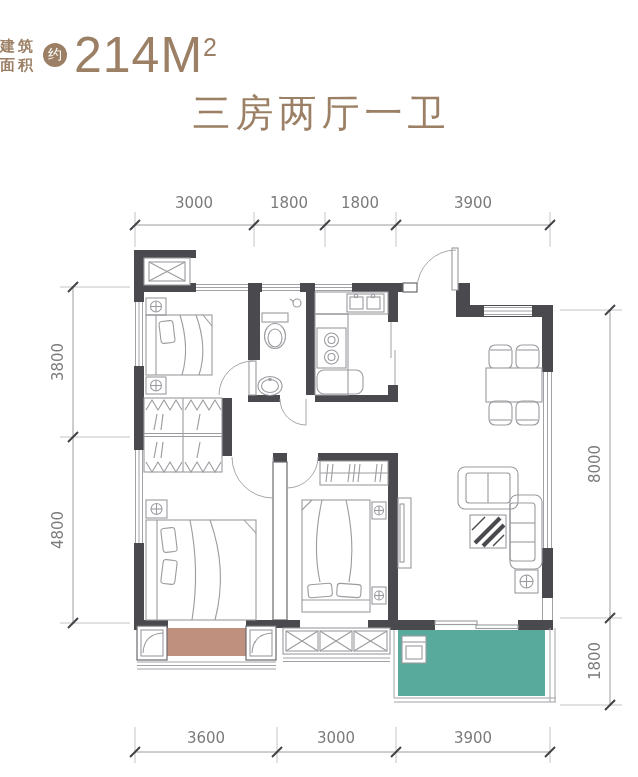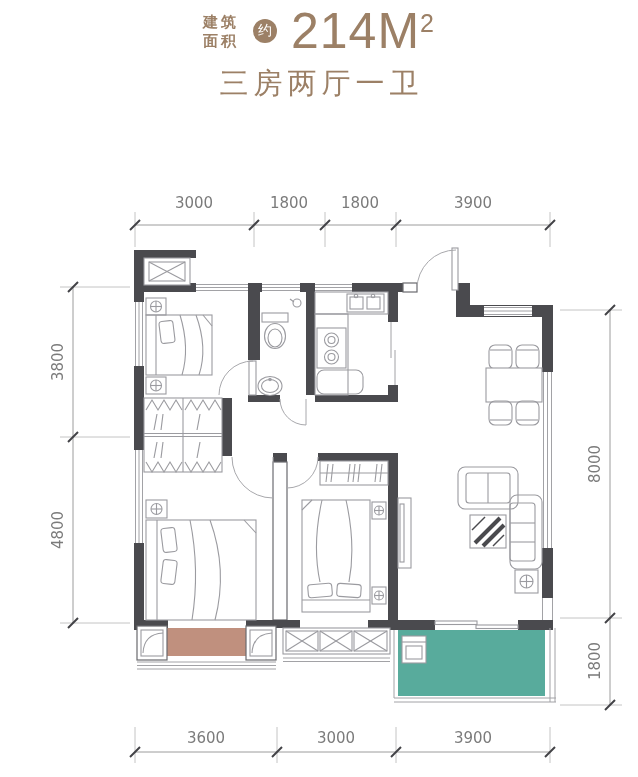--- a/index.html
+++ b/index.html
@@ -7,28 +7,28 @@
     --wall:#4a4a4e;
     --balcony:#58ab9c;
     --bay-window:#c0907e;
     --dim-text:#7b7b7b;
     --furniture-line:#9b9ba0;
   }
   html,body{margin:0;padding:0;background:#fff;}
   .stage{position:relative;width:638px;height:777px;background:#fff;overflow:hidden;
          font-family:"Liberation Sans","DejaVu Sans",sans-serif;}
   .header{position:absolute;top:6px;left:0;width:100%;text-align:center;color:var(--accent);z-index:2;}
-  .area-line{display:flex;justify-content:center;align-items:center;gap:14px;}
+  .area-line{display:flex;align-items:center;gap:7px;margin-top:24px;}
   .area-label{display:flex;flex-direction:column;font-size:15px;font-weight:bold;
               letter-spacing:3px;line-height:1.3;text-align:left;}
   .approx-badge{width:24px;height:24px;border-radius:50%;background:var(--accent);color:#fff;
                 font-size:14px;display:flex;align-items:center;justify-content:center;flex:0 0 auto;}
   .area-value{font-size:50px;letter-spacing:1px;line-height:1;}
   .area-sup{font-size:25px;position:relative;top:-16px;}
-  .subtitle{font-size:29px;letter-spacing:5px;margin-top:8px;padding-left:5px;}
+  .subtitle{font-size:38px;letter-spacing:5px;margin-top:8px;padding-left:5px;}
   svg{position:absolute;left:0;top:0;}
   .wall{fill:var(--wall);stroke:none;}
   .wall-light{fill:#fff;stroke:#6a6a6e;stroke-width:1.2;}
   .win{fill:#fff;stroke:none;}
   .win-line{stroke:#a2a2a6;stroke-width:1;fill:none;}
   .furn{fill:none;stroke:var(--furniture-line);stroke-width:1.1;}
   .furn-f{fill:#fff;stroke:var(--furniture-line);stroke-width:1.1;}
   .arc{fill:none;stroke:#a8a8ac;stroke-width:1;}
   .dim-line{stroke:#9c9c9c;stroke-width:1;fill:none;}
   .dim-ext{stroke:#b5b5b5;stroke-width:0.8;fill:none;}

